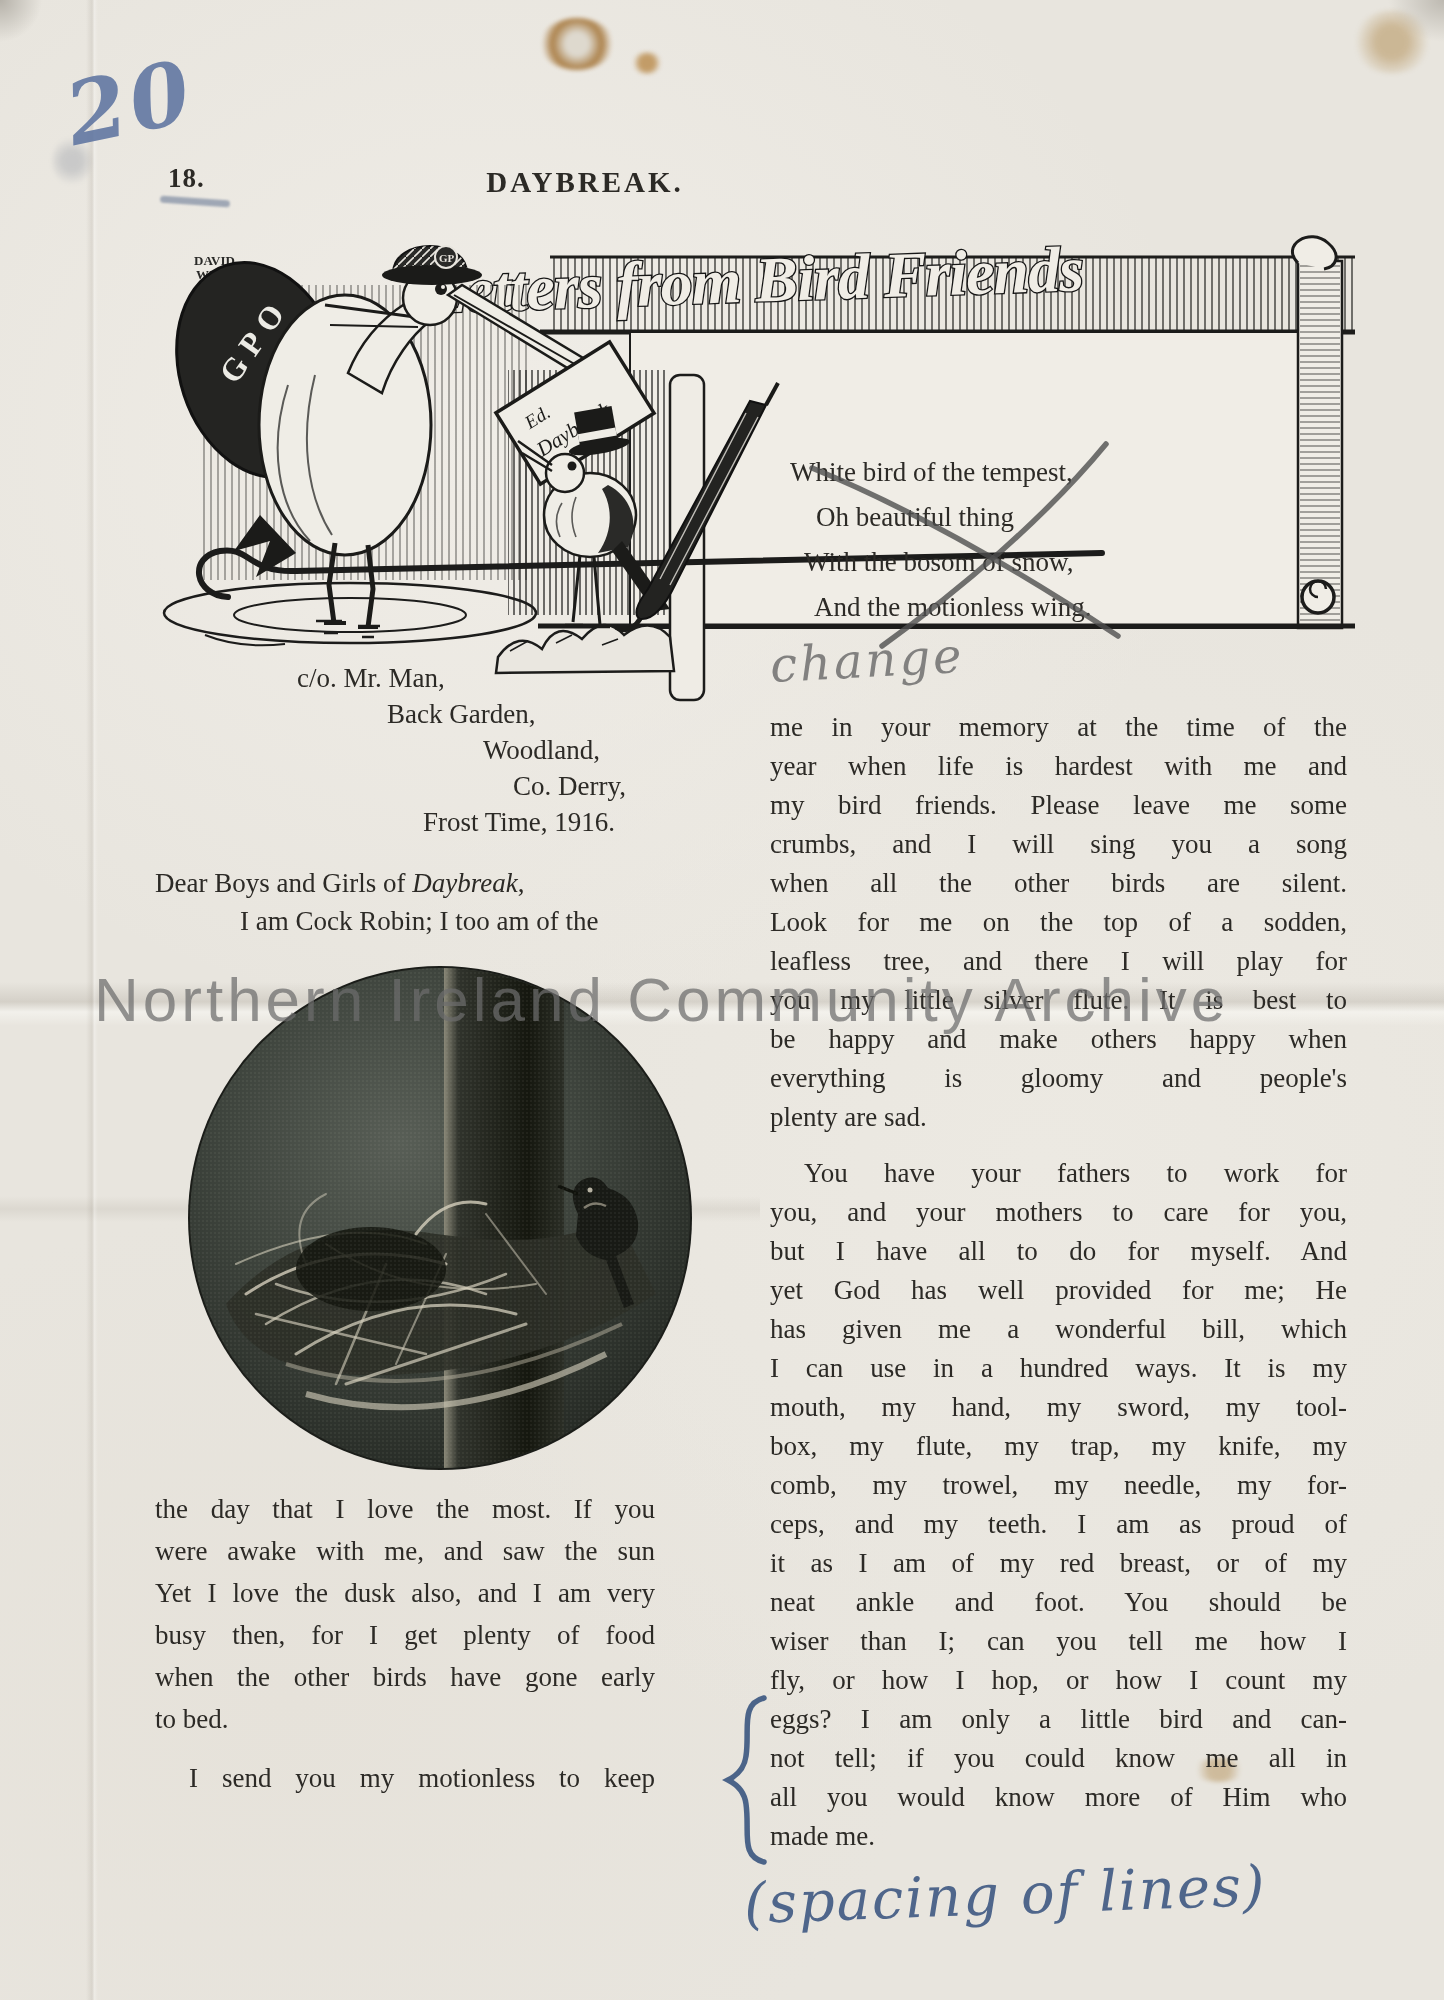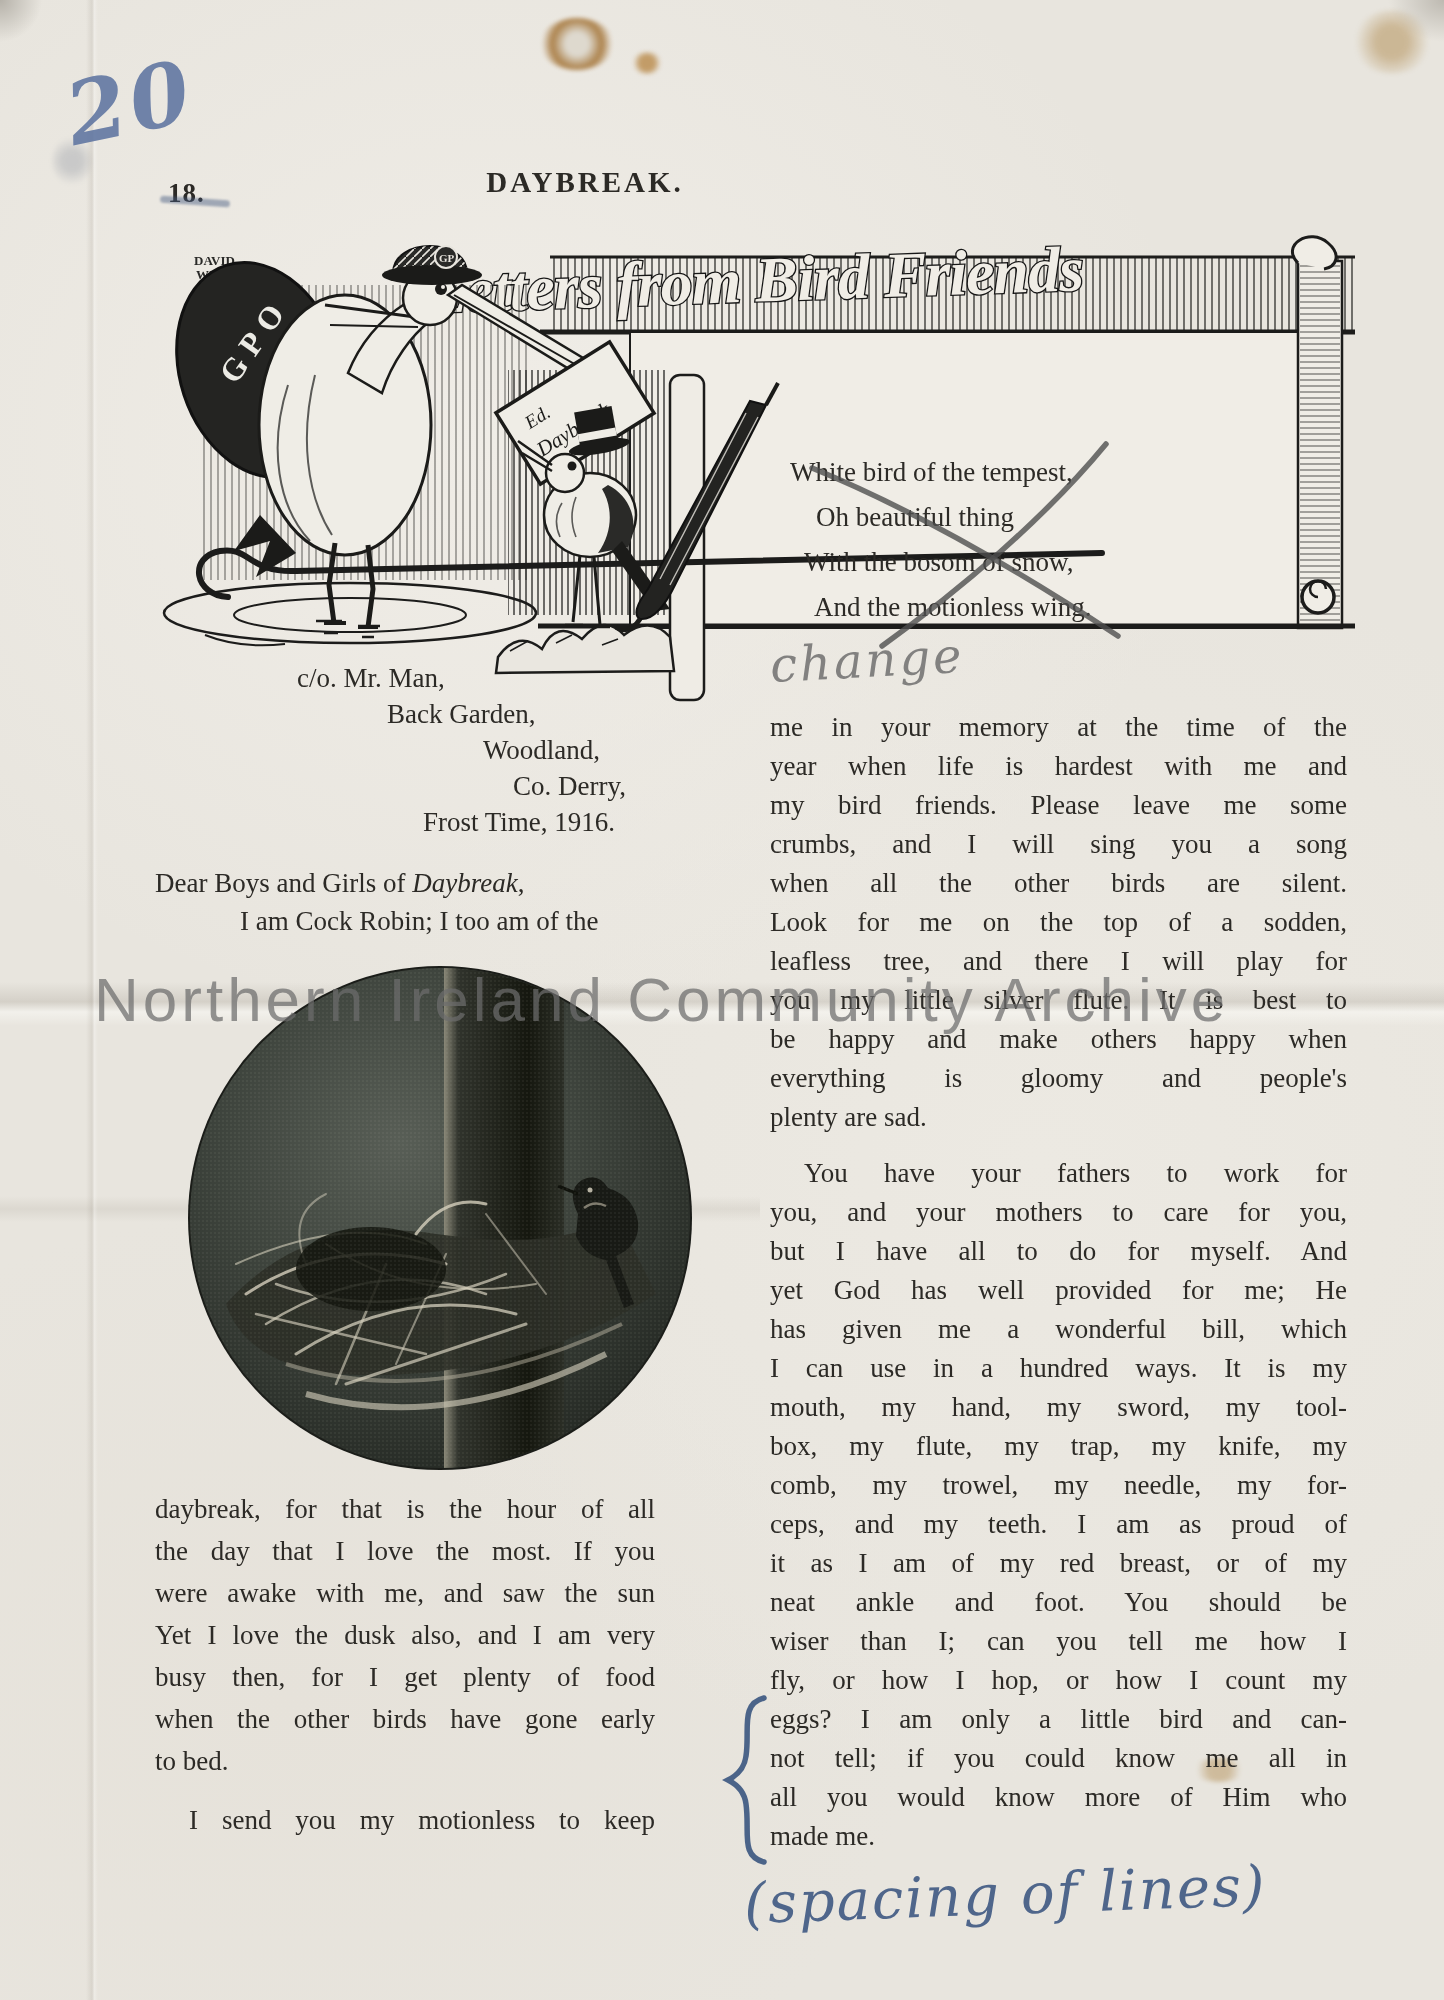--- a/index.html
+++ b/index.html
@@ -9,21 +9,21 @@
       radial-gradient(60px 60px at 0 0, rgba(120,115,105,.45), transparent 70%),
       radial-gradient(80px 60px at 1444px 0, rgba(125,120,110,.4), transparent 70%),
       radial-gradient(1100px 900px at 34% 22%, #f0ede7, transparent 65%),
       radial-gradient(1000px 900px at 72% 58%, #ece9e2, transparent 70%),
       radial-gradient(900px 700px at 20% 85%, #e6e2da, transparent 70%),
       #e8e5de;}
   .abs{position:absolute;}
   
   .hand20{left:66px;top:52px;font-family:"DejaVu Serif",serif;font-style:italic;font-weight:bold;
     font-size:86px;color:#5a719f;opacity:.85;transform:rotate(-12deg);letter-spacing:4px;}
-  .pageno{left:168px;top:178px;font-size:27px;font-weight:bold;letter-spacing:1px;}
+  .pageno{left:168px;top:163px;font-size:27px;font-weight:bold;letter-spacing:1px;}
   .inksmudge{left:160px;top:198px;width:70px;height:7px;background:#44597f;opacity:.45;
     transform:rotate(4deg);border-radius:4px;filter:blur(1px);}
   .title{left:585px;top:166px;transform:translateX(-50%);font-size:29px;font-weight:bold;letter-spacing:3px;}
   .changeNote{left:770px;top:632px;font-family:"DejaVu Serif",serif;font-style:italic;font-size:48px;
     color:#686868;opacity:.8;transform:rotate(-3deg);letter-spacing:3px;}
   .spacingNote{left:744px;top:1862px;font-family:"DejaVu Serif",serif;font-style:italic;font-size:56px;
     color:#3a5580;opacity:.88;transform:rotate(-2deg);letter-spacing:2px;white-space:nowrap;}
   .watermark{left:94px;top:964px;font-family:"Liberation Sans",sans-serif;font-size:62px;
     color:#6d6d6d;opacity:.72;letter-spacing:4px;white-space:nowrap;}
   
@@ -271,21 +271,20 @@
         <path d="M398,244 Q408,236 420,242" stroke="#9a9484" stroke-width="2.5" fill="none" opacity="0.8"></path>
         <circle cx="404" cy="226" r="2.5" fill="#c9c3b2" opacity="0.9"></circle>
         <path d="M392,230 L372,222" stroke="#10120c" stroke-width="3"></path>
       </g>
       <rect width="508" height="508" fill="url(#halftone)" opacity="0.5"></rect>
     </g>
   </svg>
 
   <div class="abs leftcol">
     <div class="para">
-        <div class="tline">daybreak, for that is the hour of all</div>
         <div class="tline">the day that I love the most.  If you</div>
         <div class="tline">were awake with me, and saw the sun</div>
         <div class="tline">Yet I love the dusk also, and I am very</div>
         <div class="tline">busy then, for I get plenty of food</div>
         <div class="tline">when the other birds have gone early</div>
         <div class="tline last">to bed.</div>
       </div>
     <div class="para indent-first">
         <div class="tline">I send you my motionless to keep</div>
       </div>

